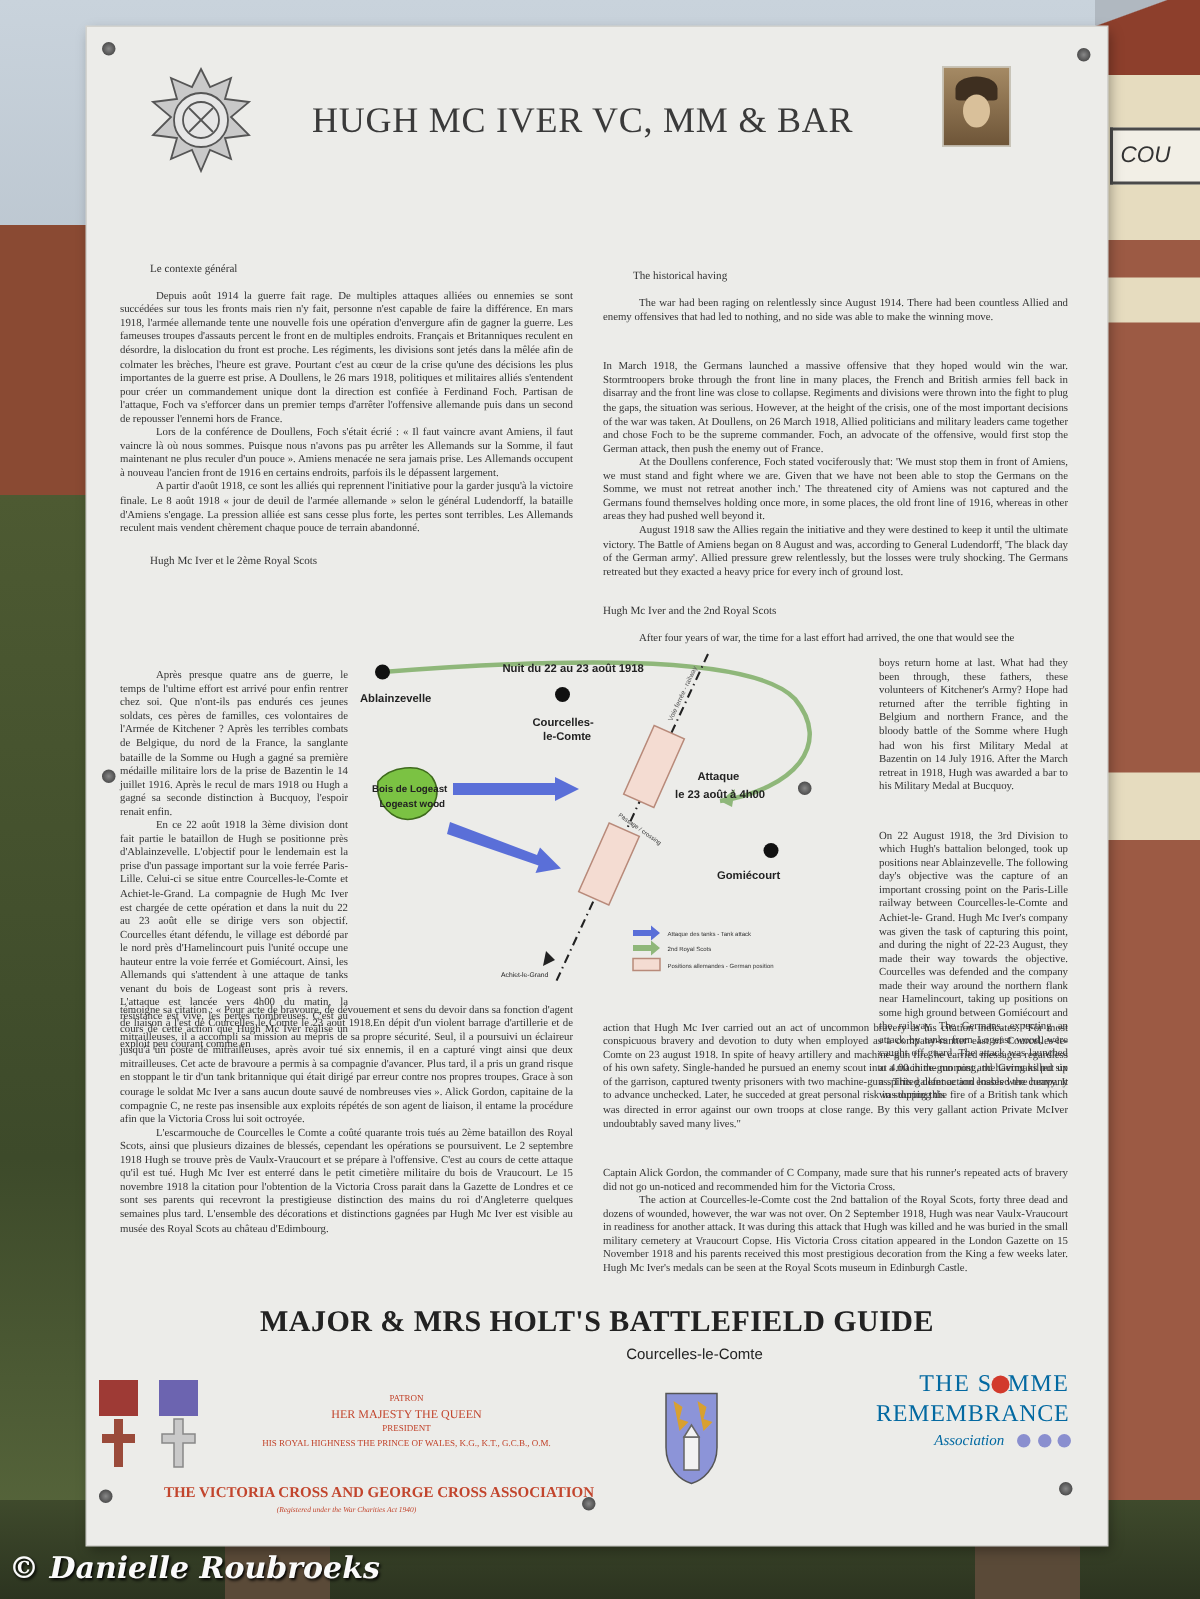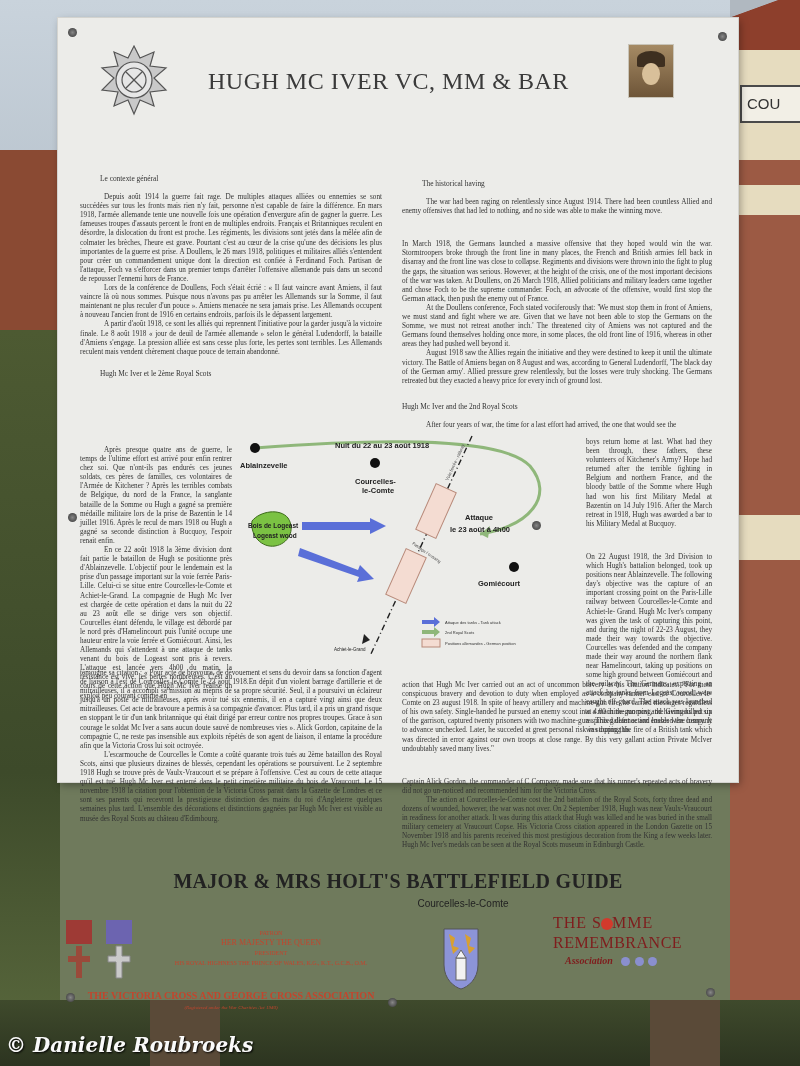--- a/index.html
+++ b/index.html
@@ -4,33 +4,33 @@
 <style>
   html, body { margin:0; padding:0; }
   body { width:800px; height:1066px; position:relative; overflow:hidden;
          background:#6f7a5c; font-family:"Liberation Serif", serif; }
   .sky { position:absolute; left:0; top:0; width:800px; height:240px;
          background:linear-gradient(#c9d3dc,#b7c2cc); }
   .roof-left { position:absolute; left:0; top:150px; width:60px; height:200px; background:#8a4a33; }
   .hedge { position:absolute; left:0; top:330px; width:60px; height:736px;
            background:linear-gradient(#4d5a32,#3d4a2a 60%,#5b6a3e); }
   .building { position:absolute; right:0; top:0; width:70px; height:1066px;
-              background:#9c5a44; }
+              background:#9c5a44;font-style:italic; }
   .building .roof { position:absolute; left:0; top:0; width:70px; height:60px;
               background:linear-gradient(160deg,#b0b8c0 20%,#8d3f2c 21%); }
   .building .band { position:absolute; left:0; width:70px; background:#e6dcbf; }
   .building .sign { position:absolute; left:10px; top:85px; width:60px; height:34px;
               background:#f2efe6; border:2px solid #4a4a4a; border-right:none;
               font-family:"Liberation Sans", sans-serif; font-size:15px; line-height:34px;
               color:#333; padding-left:5px; }
   .grass { position:absolute; left:0; top:1000px; width:800px; height:66px;
            background:linear-gradient(#3f4a2c,#2c3420); }
   .post { position:absolute; top:1000px; width:70px; height:66px; background:#5a4a38; }
 
-  .panel { position:absolute; left:58px; top:18px; width:680px; height:764px;
+  .panel { position:absolute; left:58px; top:18px; width:680px; height:1012px;
            background:#ecece9; box-shadow:0 0 0 1px #d3d3cf, 2px 3px 8px rgba(0,0,0,.35); }
   .bolt { position:absolute; width:9px; height:9px; border-radius:50%;
           background:radial-gradient(#888,#333); }
 
   .header { position:absolute; left:40px; top:22px; width:600px; height:80px; }
   .crest { position:absolute; left:0; top:4px; width:72px; height:72px; }
   .title { position:absolute; left:110px; top:28px; font-size:24px; color:#3a3a3a;
            letter-spacing:.5px; }
   .portrait { position:absolute; left:530px; top:4px; width:44px; height:52px;
               background:linear-gradient(#a58a64,#6e5538); border:1px solid #c8c4b8; }
@@ -54,31 +54,31 @@
   .map { position:absolute; left:182px; top:408px; width:350px; height:250px; }
 
   .footer-title { position:absolute; left:0; width:680px; top:852px; text-align:center;
                   font-size:20px; font-weight:bold; color:#222; letter-spacing:.3px; }
   .vc-block { position:absolute; left:8px; top:900px; width:330px; height:100px; }
   .medal { position:absolute; width:26px; height:70px; }
   .medal .ribbon { width:26px; height:24px; }
   .vc-patron { position:absolute; left:80px; top:10px; width:250px; text-align:center;
                color:#c2452d; font-size:6px; line-height:10px; }
   .vc-patron .big { font-size:8px; }
-  .vc-name { position:absolute; left:0; top:72px; width:330px; text-align:center;
+  .vc-name { position:absolute; left:0; top:72px; width:330px; text-align:right;
              color:#c2452d; font-size:10px; font-weight:bold; }
   .vc-reg { position:absolute; left:0; top:87px; width:330px; text-align:center;
             color:#c2452d; font-size:5px; font-style:italic; }
   .comte { position:absolute; left:330px; top:880px; width:150px; text-align:center;
            font-family:"Liberation Sans", sans-serif; font-size:10px; color:#222; }
   .shield { position:absolute; left:385px; top:910px; width:36px; height:62px; }
-  .somme { position:absolute; left:495px; top:896px; width:160px; color:#7f1d1d; }
+  .somme { position:absolute; left:495px; top:896px; width:160px; color:#0369a1;text-align:right; }
   .somme .l1 { font-size:16px; letter-spacing:1px; }
   .somme .l2 { font-size:16px; letter-spacing:.5px; margin-top:2px; }
-  .somme .l3 { font-size:10px; font-style:italic; font-weight:bold; margin-top:3px; margin-left:12px; }
+  .somme .l3 { font-size:10px; font-style:italic; font-weight:normal; margin-top:3px; margin-left:12px; }
   .poppy { display:inline-block; width:12px; height:12px; border-radius:50%;
            background:#d23a2c; vertical-align:middle; margin:0 -1px; }
   .copyright { position:absolute; left:6px; top:1033px; font-family:"DejaVu Serif", serif;
                font-style:italic; font-weight:bold; font-size:20px; color:#fafafa;
                text-shadow:1px 1px 2px #000; }
 </style>
 </head>
 <body>
 
 <div class="sky"></div>

